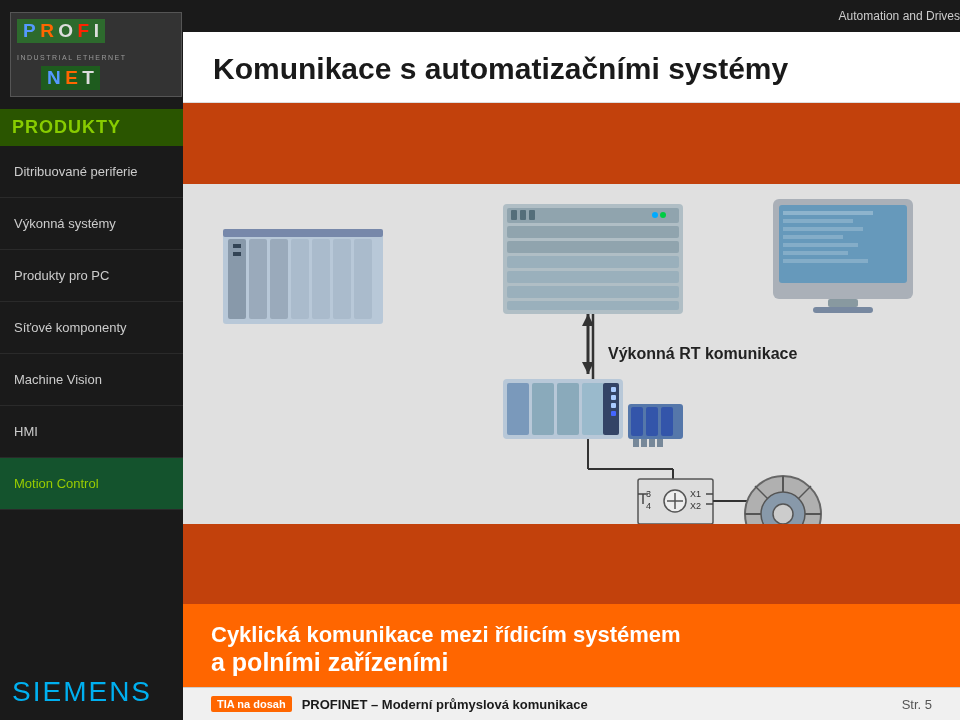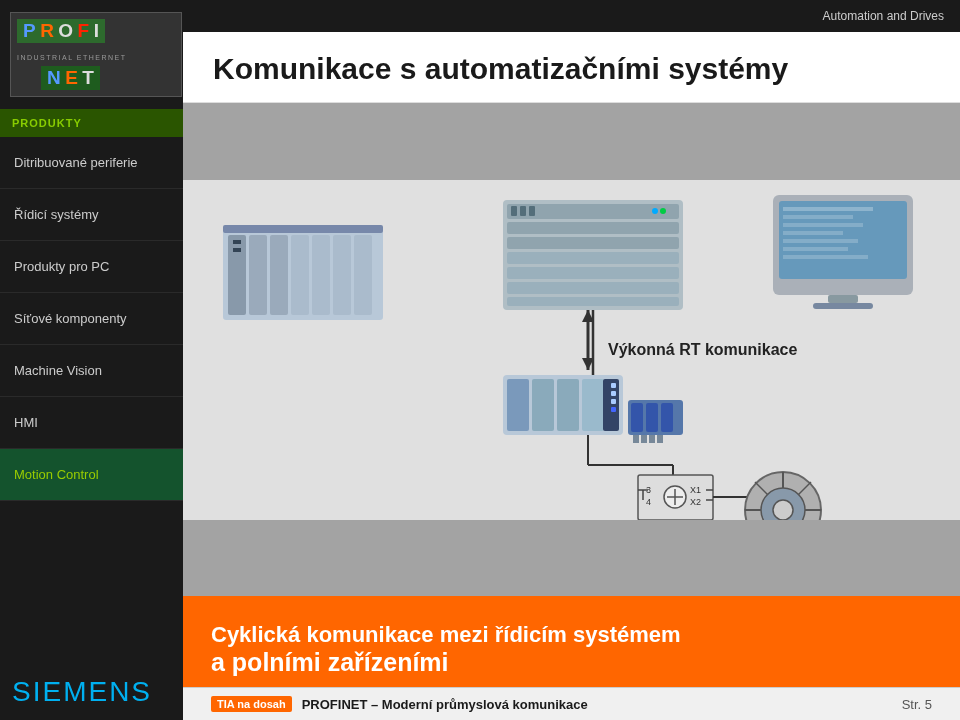--- a/index.html
+++ b/index.html
@@ -25,21 +25,21 @@
 
     .sidebar-logo-area {
       background: #1a1a1a;
       padding: 12px 10px 8px 10px;
     }
 
     .sidebar-produkty {
       background: #2a5500;
       padding: 8px 12px;
       color: #88cc00;
-      font-size: 11px;
+      font-size: 18px;
       font-weight: bold;
       letter-spacing: 1px;
       text-transform: uppercase;
     }
 
     .sidebar-nav {
       flex: 1;
       display: flex;
       flex-direction: column;
     }
@@ -81,21 +81,20 @@
       background: #f0f0f0;
       position: relative;
     }
 
     .top-bar {
       background: #1a1a1a;
       height: 32px;
       display: flex;
       align-items: center;
       justify-content: flex-end;
-      padding-right: 16px;
     }
 
     .automation-drives {
       color: #cccccc;
       font-size: 12px;
     }
 
     .title-area {
       background: #ffffff;
       padding: 20px 30px 16px 30px;
@@ -103,31 +102,31 @@
     }
 
     .page-title {
       color: #1a1a1a;
       font-size: 30px;
       font-weight: bold;
     }
 
     .diagram-area {
       flex: 1;
-      background: #a3a3a3;
+      background: #c2410c;
       position: relative;
       overflow: hidden;
       display: flex;
       align-items: center;
       justify-content: center;
     }
 
     .orange-banner {
       background: #ff6600;
-      padding: 26px 28px 10px 28px;
+      padding: 18px 28px 10px 28px;
     }
 
     .orange-banner-title {
       color: white;
       font-size: 22px;
       font-weight: bold;
       display: block;
     }
 
     .orange-banner-subtitle {
@@ -208,21 +207,21 @@
 
   <div class="sidebar-produkty">
     <span>PRODUKTY</span>
   </div>
 
   <div class="sidebar-nav">
     <div class="nav-item">
       <span>Ditribuované periferie</span>
     </div>
     <div class="nav-item">
-      <span>Řídicí systémy</span>
+      <span>Výkonná systémy</span>
     </div>
     <div class="nav-item">
       <span>Produkty pro PC</span>
     </div>
     <div class="nav-item">
       <span>Síťové komponenty</span>
     </div>
     <div class="nav-item">
       <span>Machine Vision</span>
     </div>

